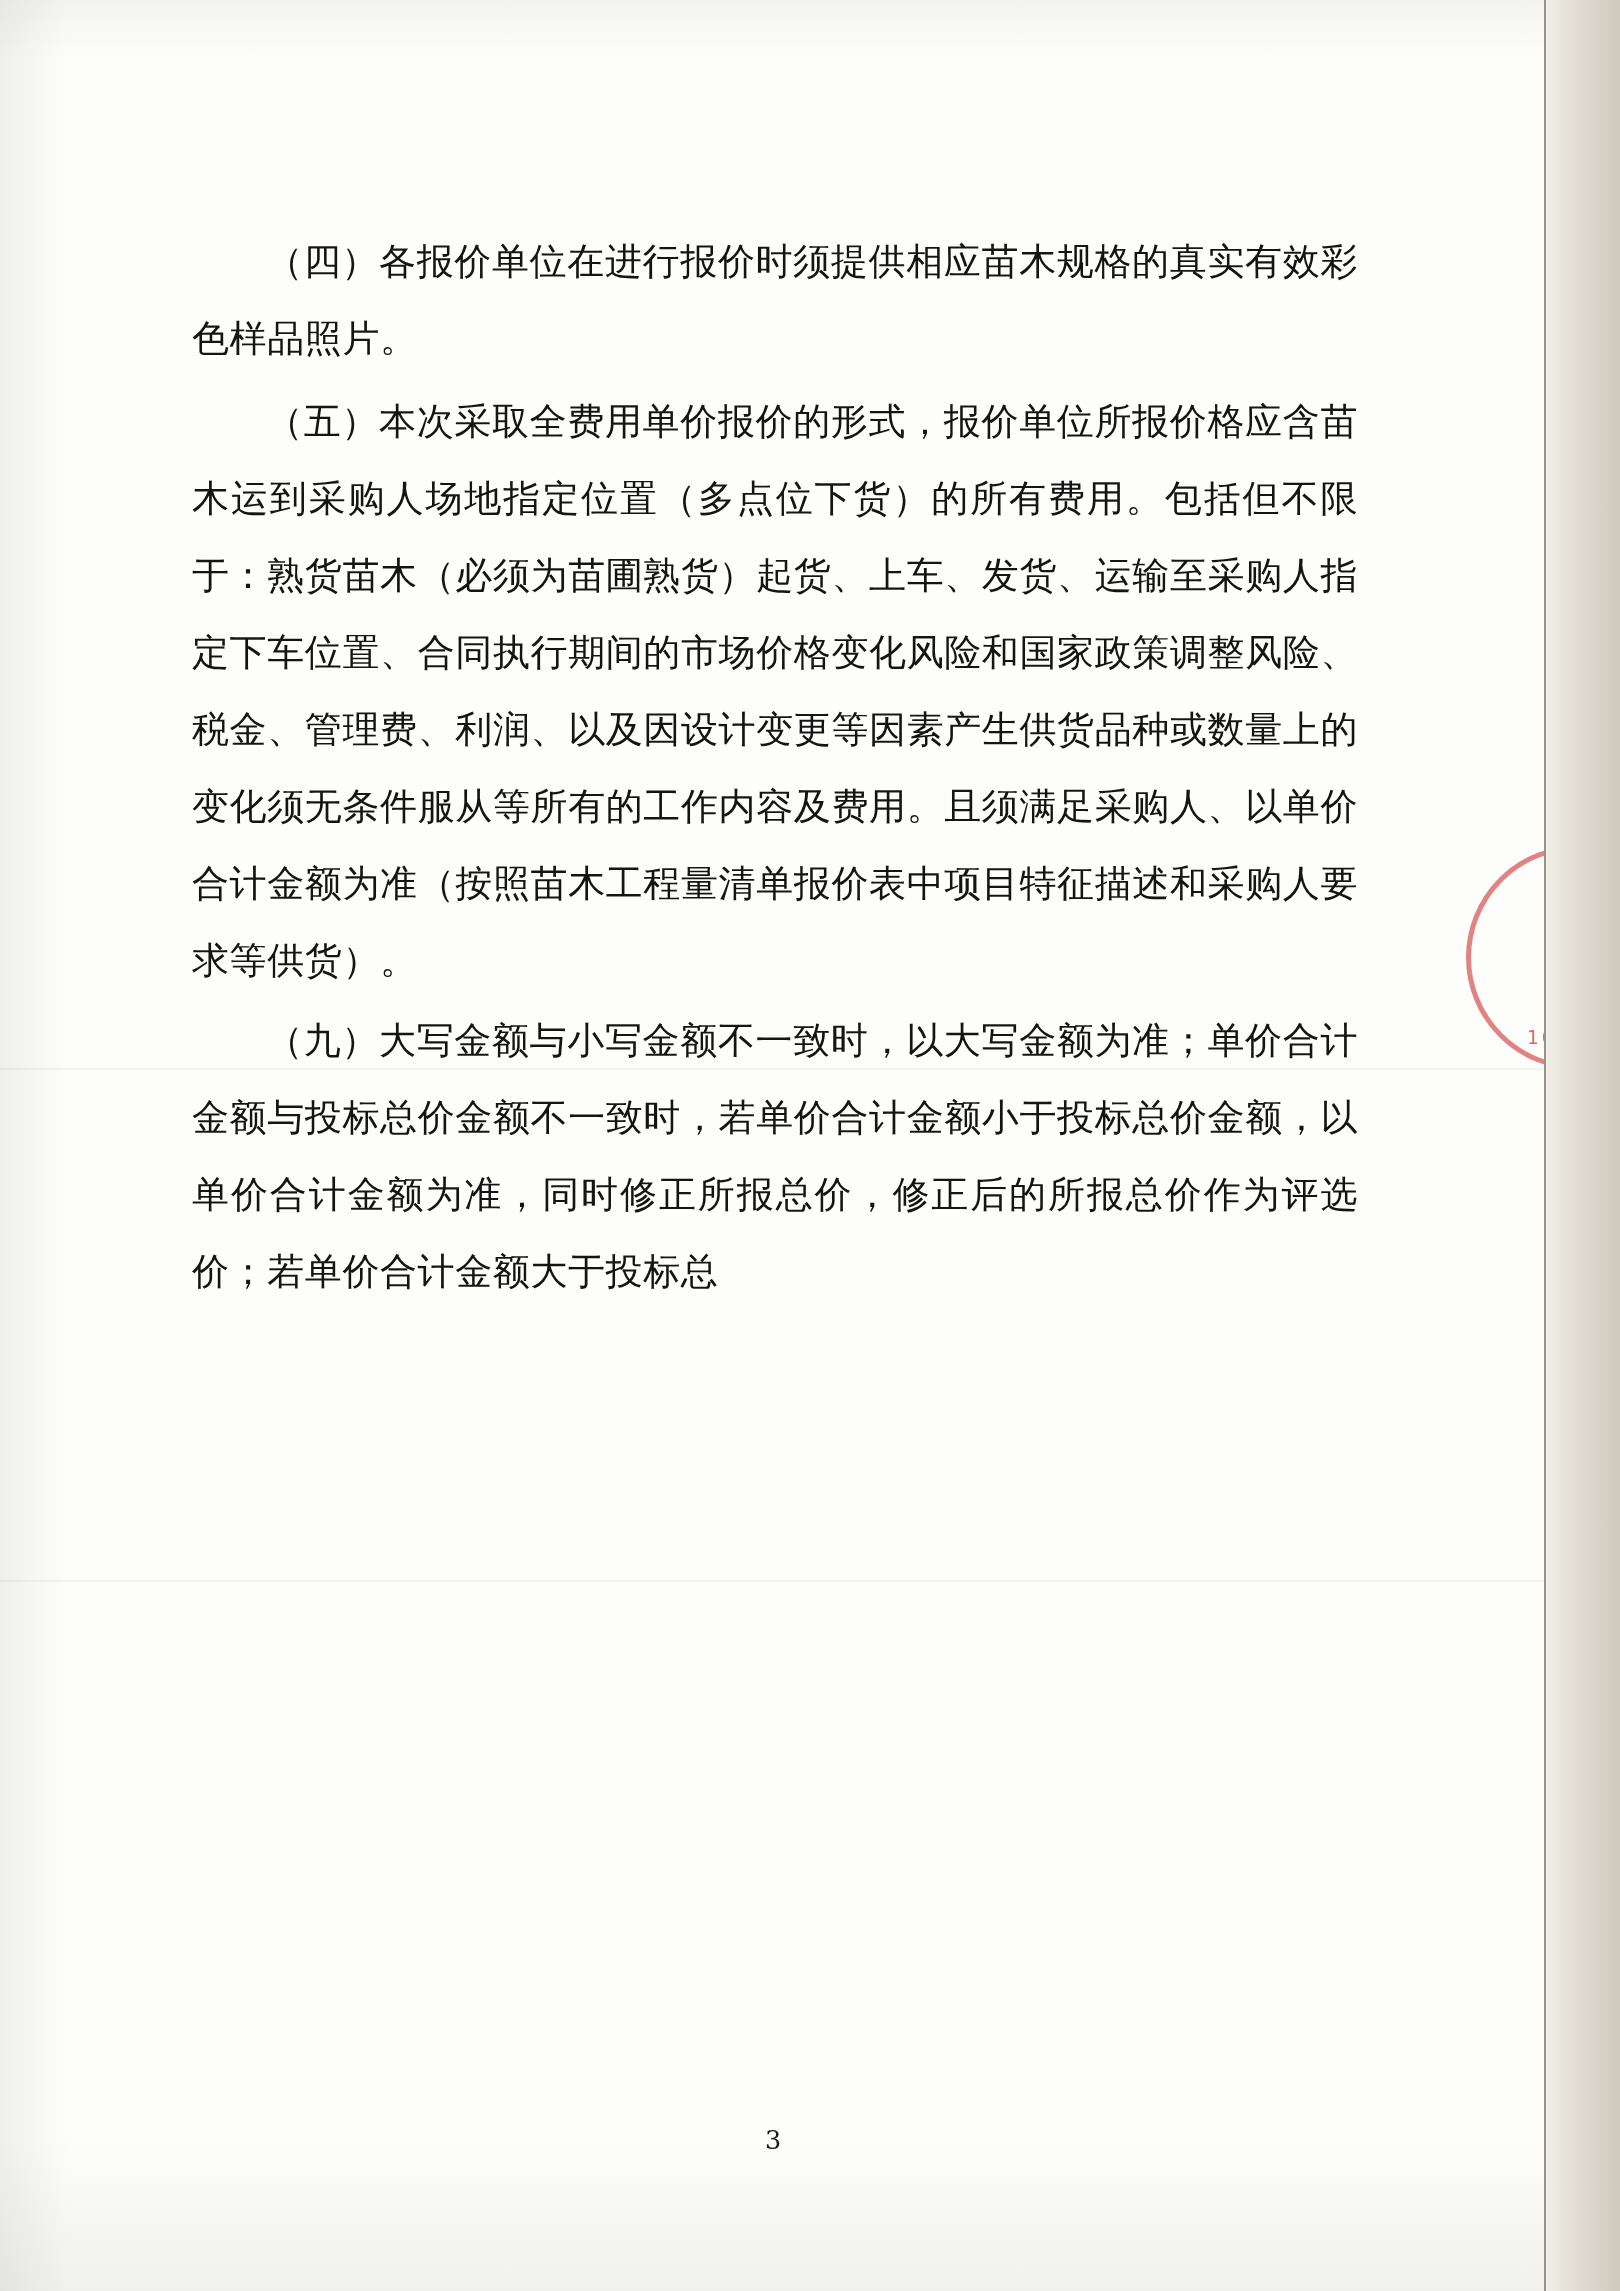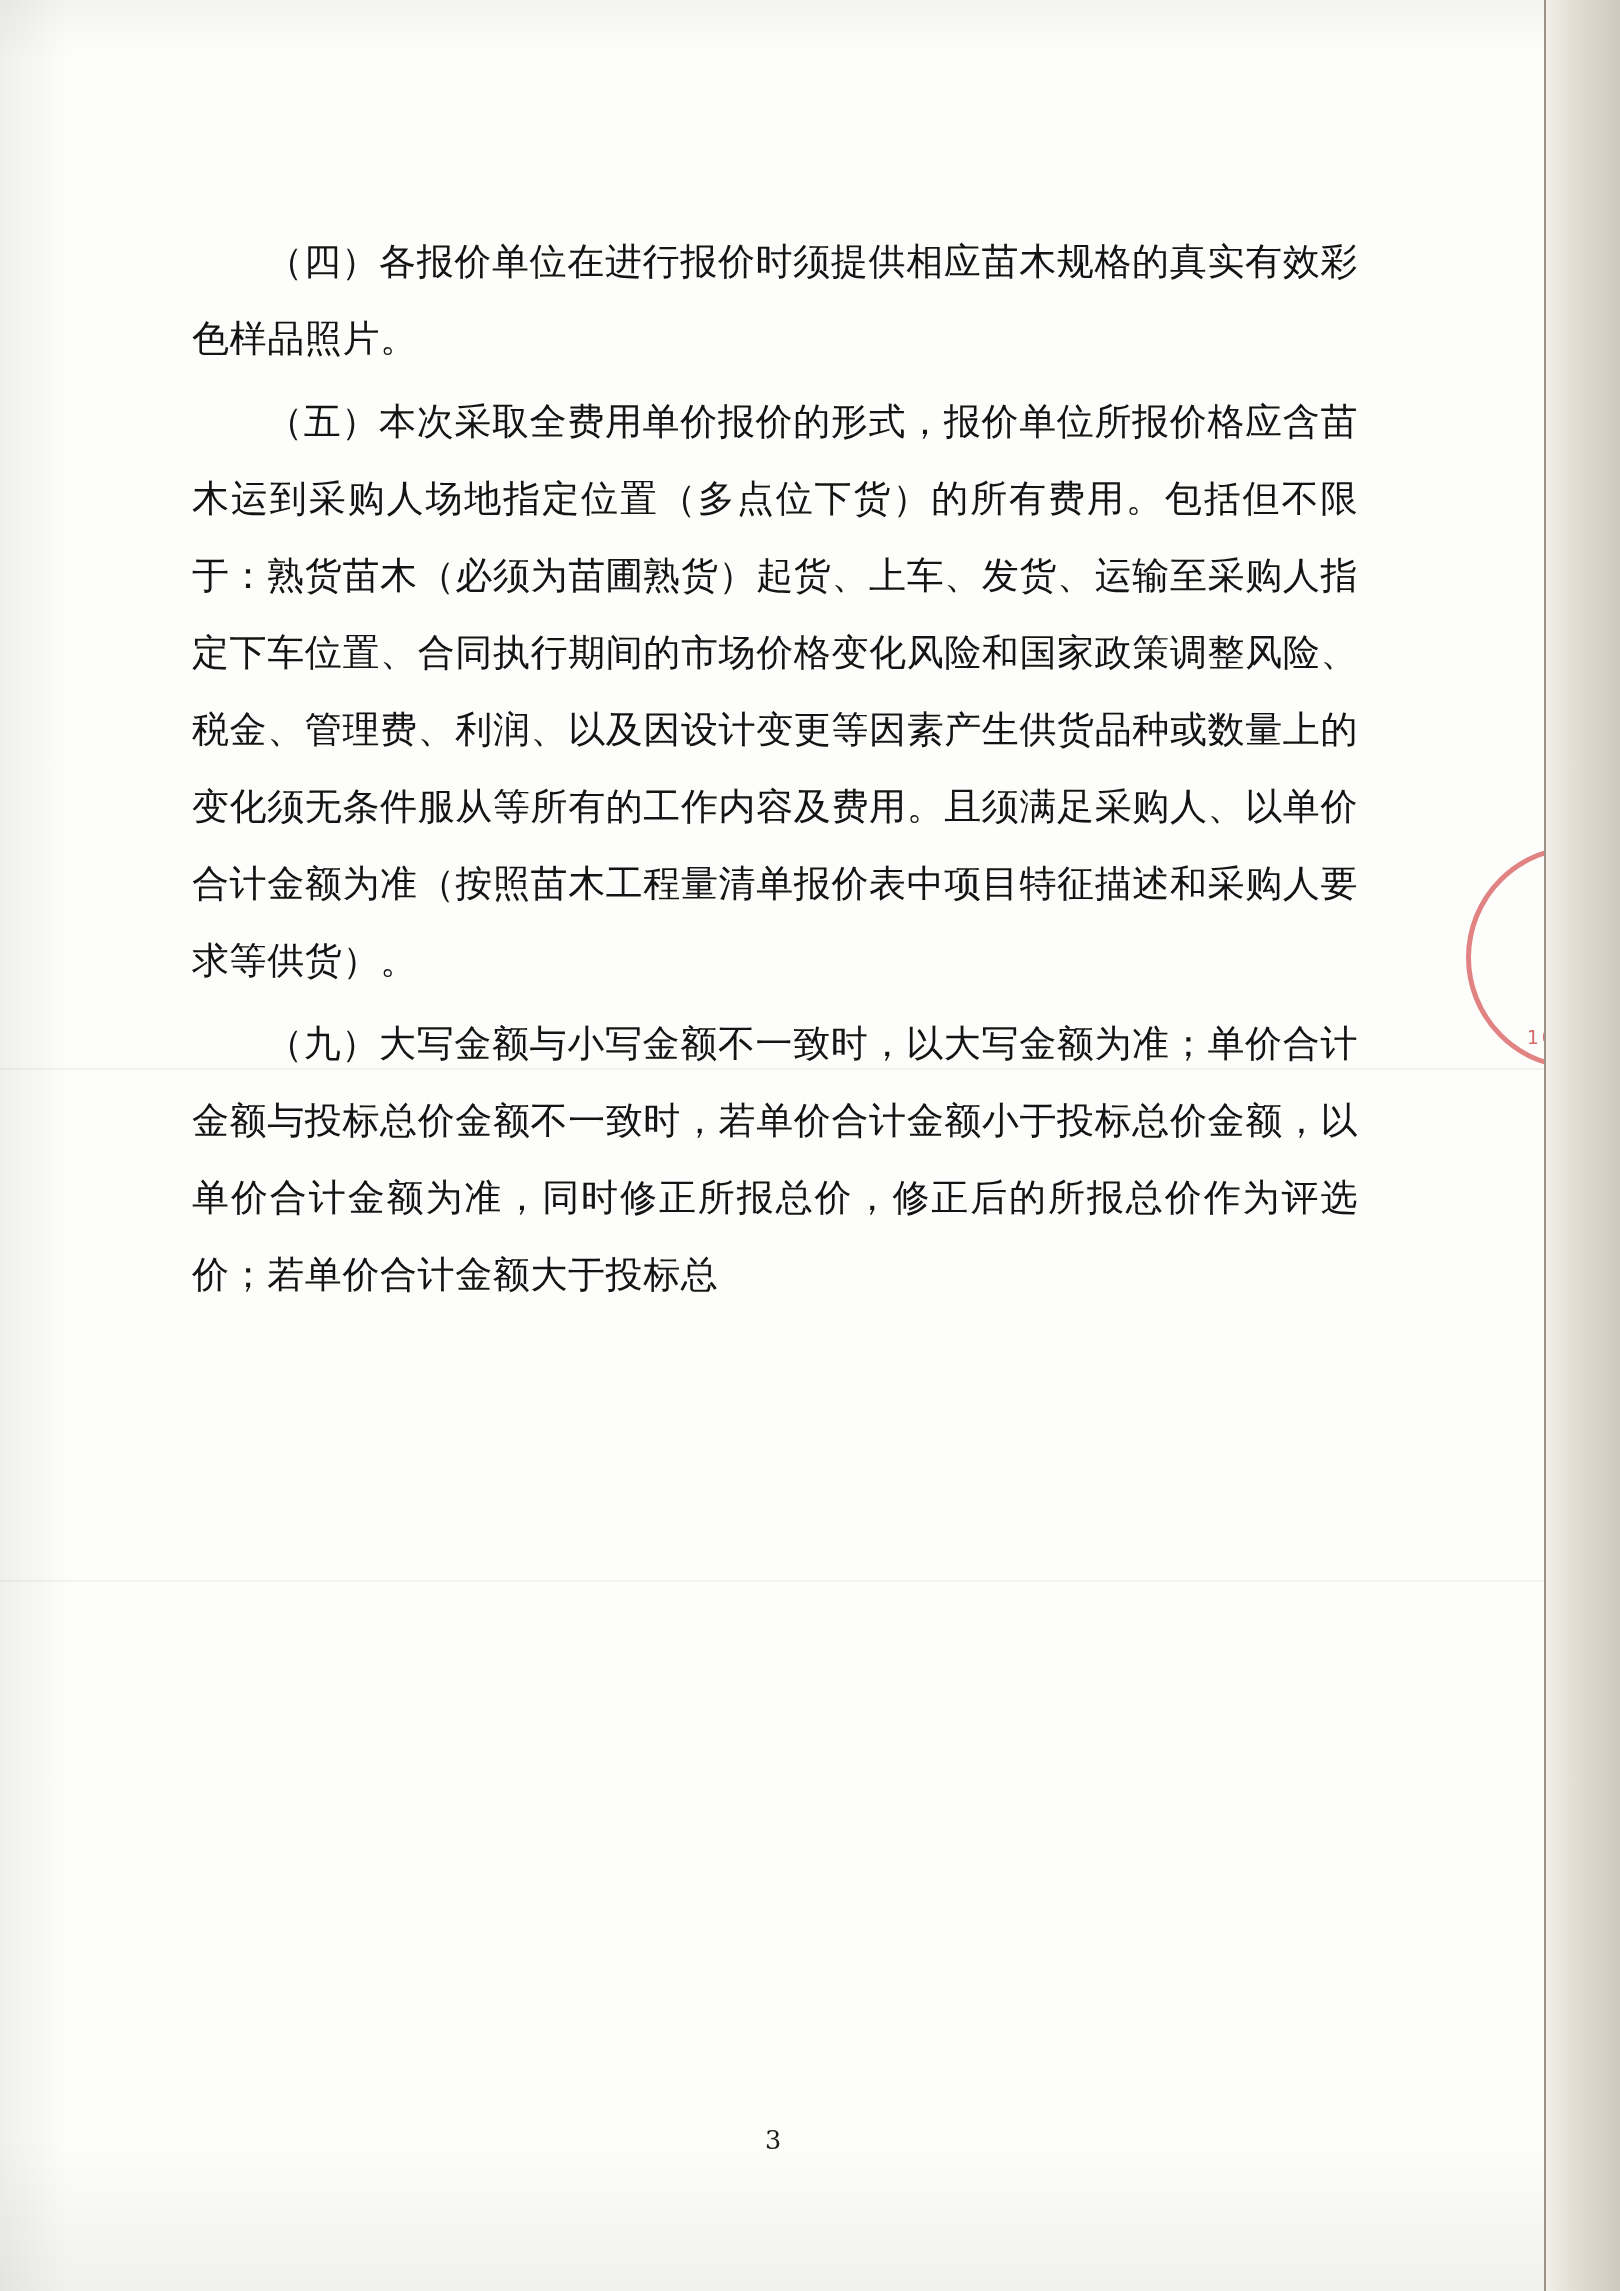--- a/index.html
+++ b/index.html
@@ -72,21 +72,21 @@
   .para {
     margin: 0 0 5.9px 0;
     font-size: 37px;
     line-height: 77px;
     letter-spacing: 0.6px;
     color: #141414;
     text-align: justify;
     text-indent: 74px;
     font-family: "DejaVu Serif", "Liberation Serif", serif;
   }
-  .para:last-child { margin-bottom: 0; }
+  .para:last-child { margin-bottom: 0; font-family: Liberation Mono, monospace; }
 
   
   #page-number {
     position: absolute;
     left: 0;
     right: 74px;
     top: 2125px;
     text-align: center;
     font-size: 25.5px;
     color: #1c1c1c;

